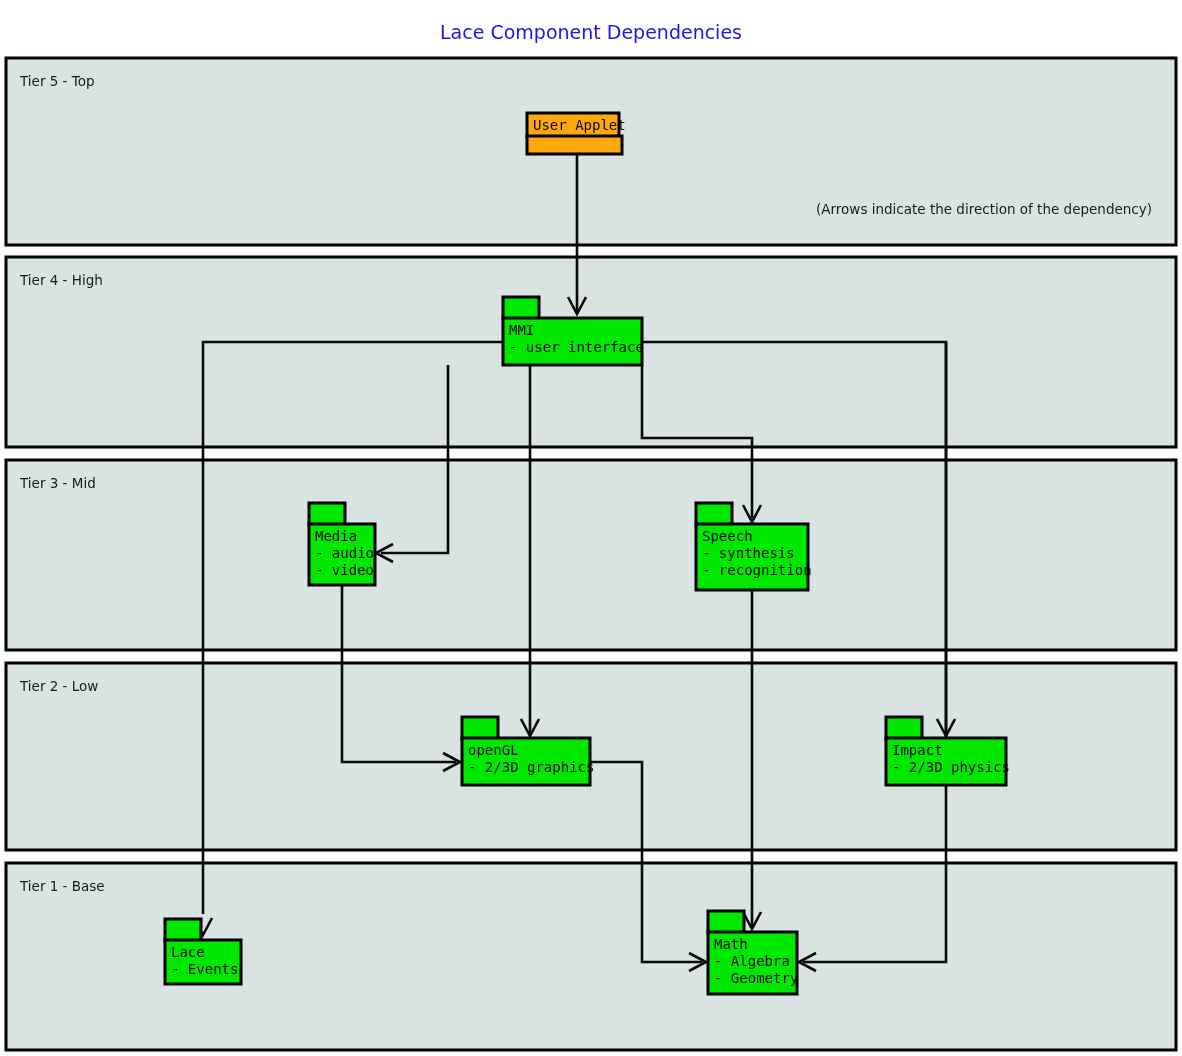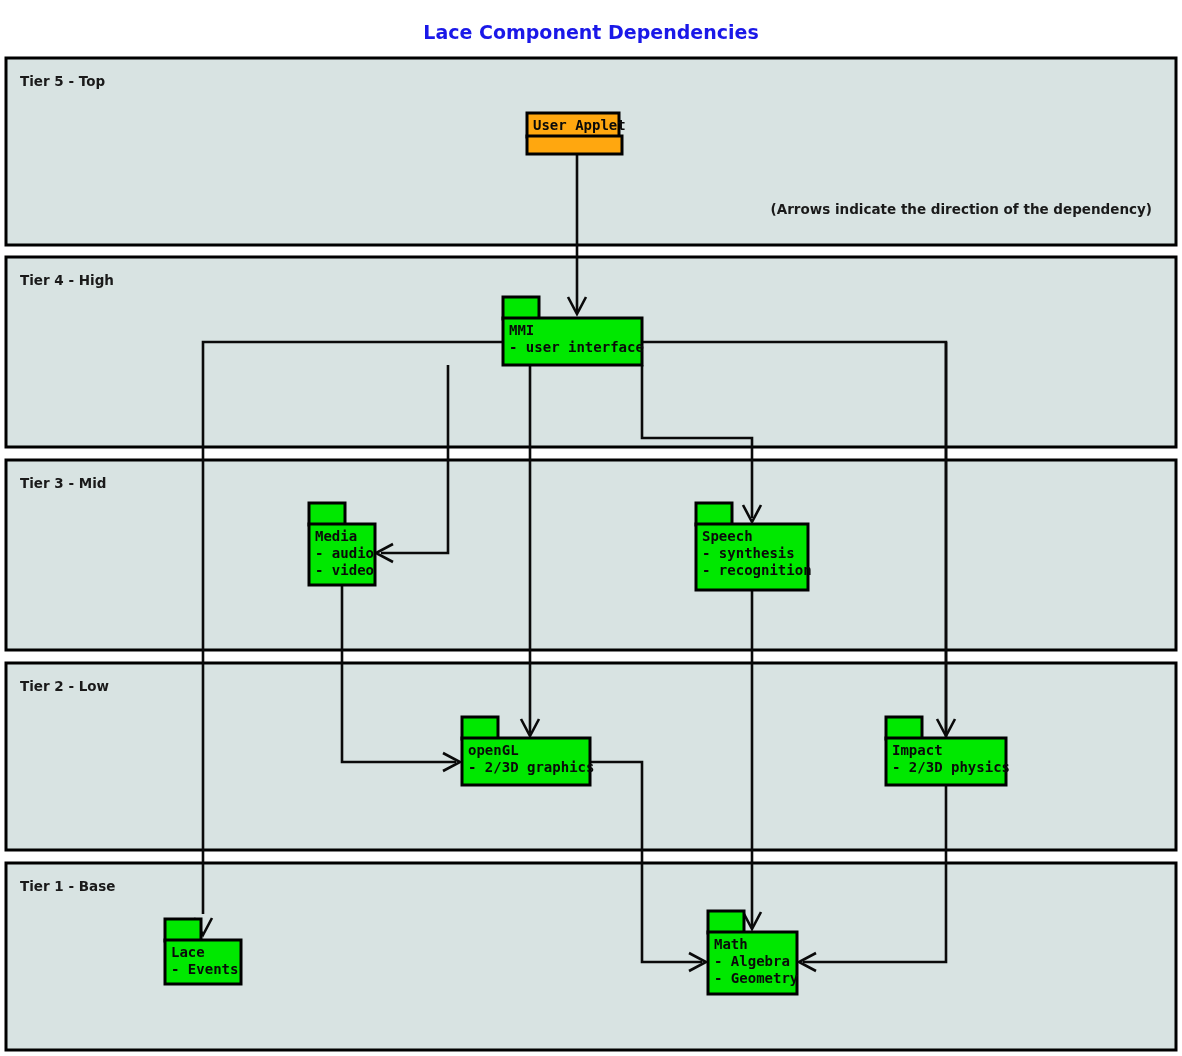--- a/index.html
+++ b/index.html
@@ -2,21 +2,21 @@
 <html><head>
 <meta charset="utf-8">
 <title>Lace Component Dependencies</title>
 <style>
   html,body{margin:0;padding:0;background:#ffffff;}
   body{
     width:1182px;height:1056px;
     font-family:"DejaVu Sans","Liberation Sans",sans-serif;
     overflow:hidden;
   }
-  #stage{position:relative;width:1182px;height:1056px;font-weight:bold;}
+  #stage{position:relative;width:1182px;height:1056px;}
   #diagram{position:absolute;top:0;left:0;width:1182px;height:1056px;display:block;}
 
   .title-text{
     font-family:"DejaVu Sans","Liberation Sans",sans-serif;
     font-size:19px;
     fill:#1a18e8;
   }
   .tier-band{
     fill:#d8e3e2;
     stroke:#000000;

